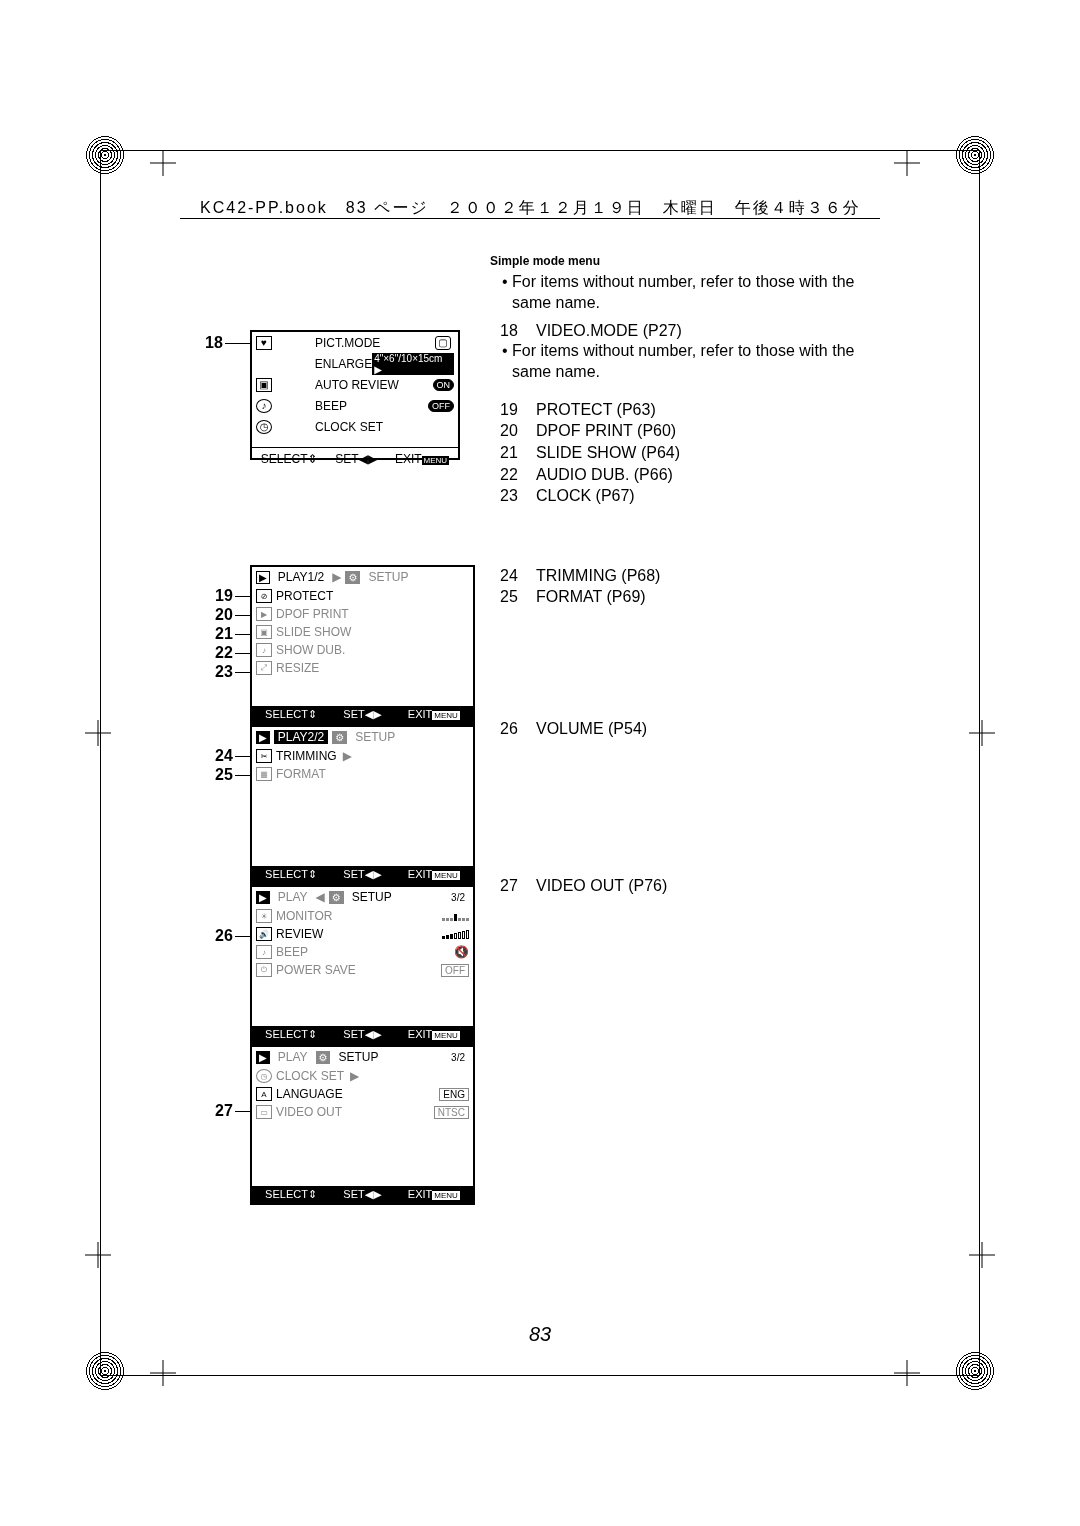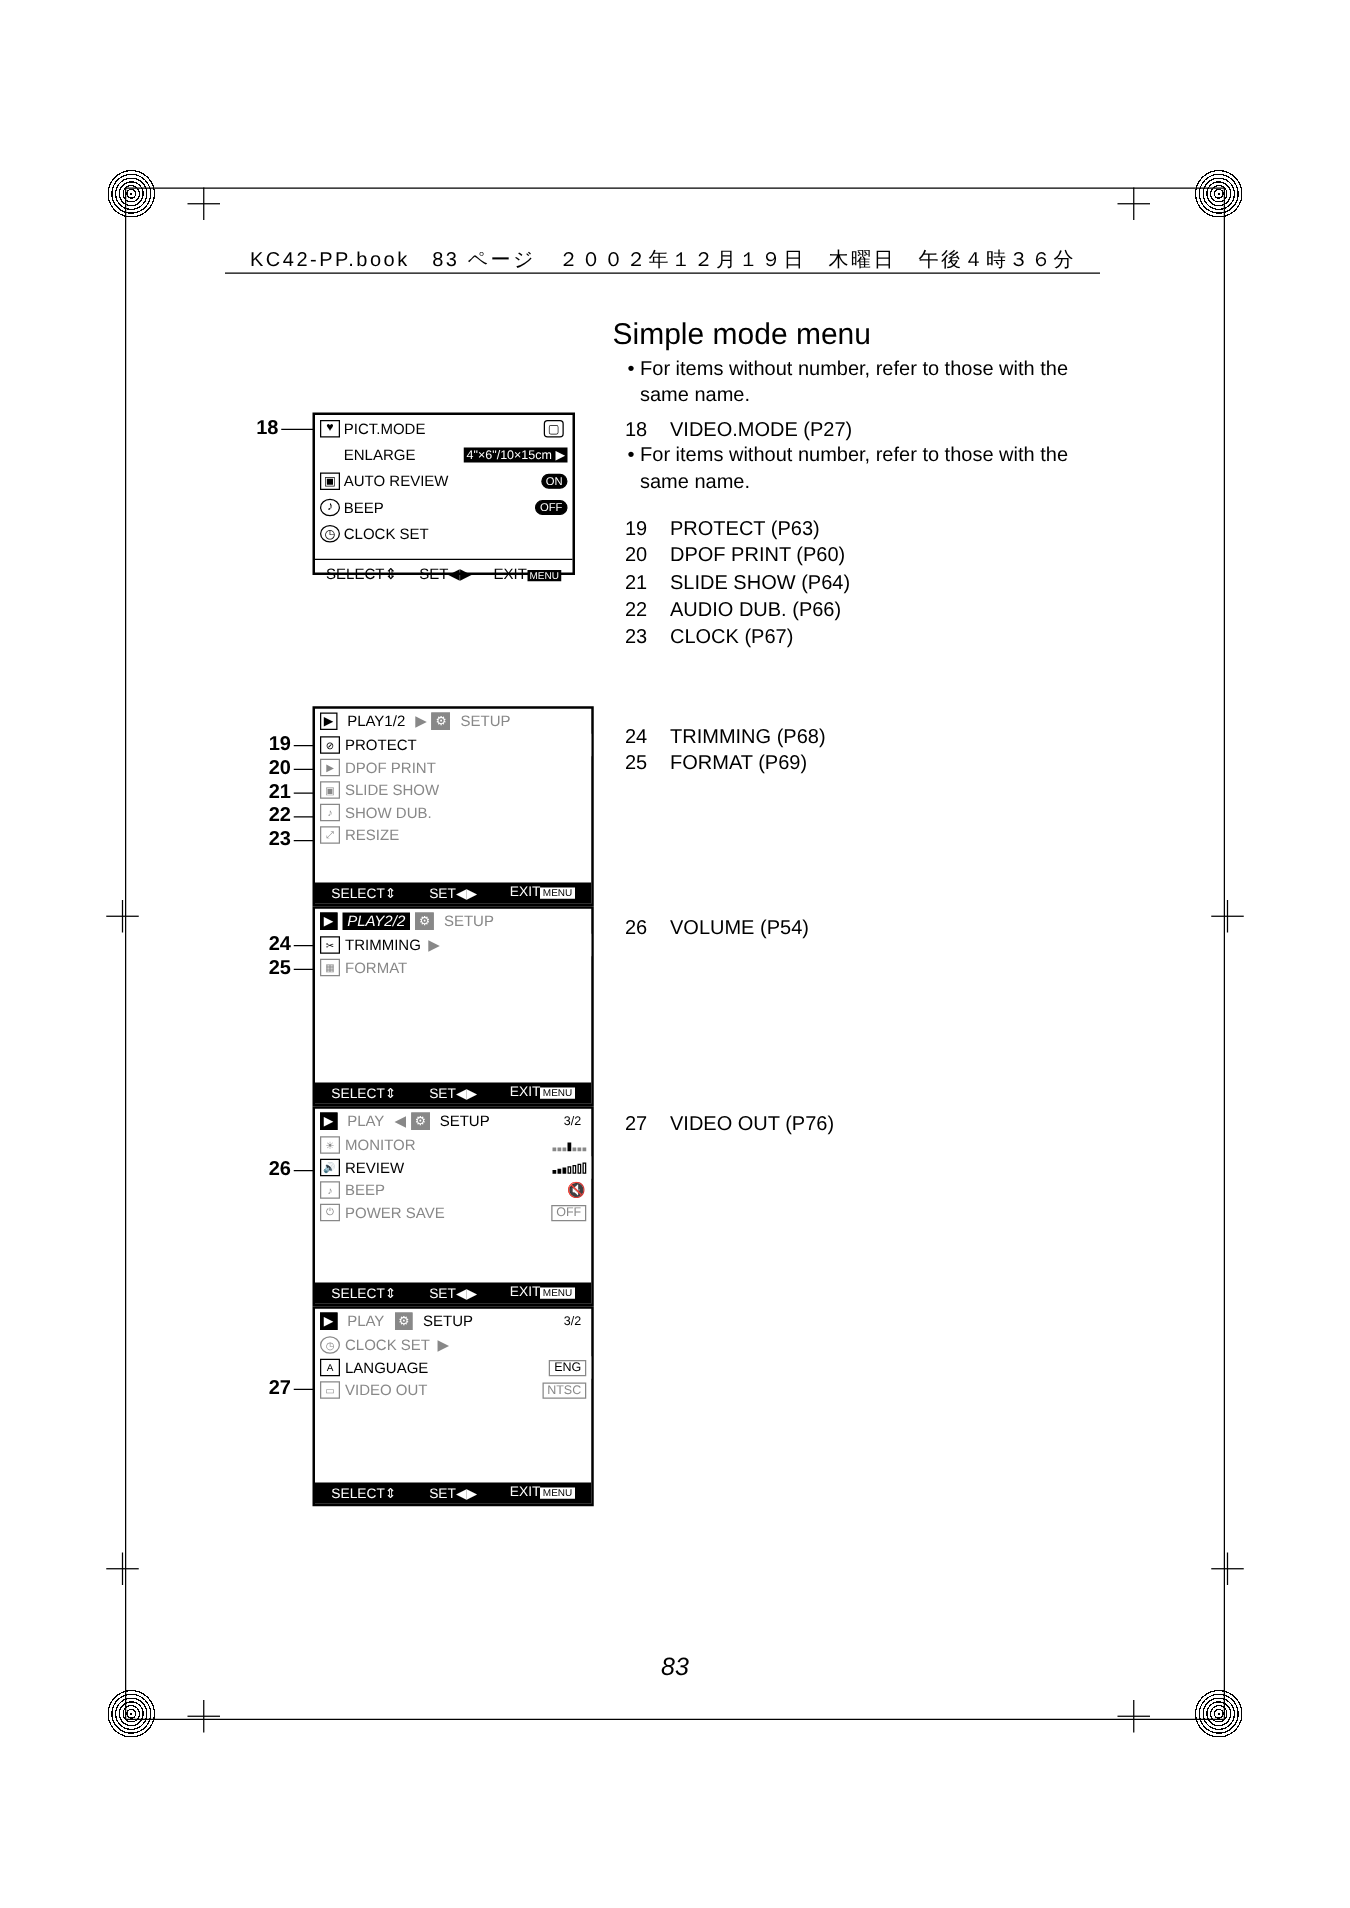--- a/index.html
+++ b/index.html
@@ -82,22 +82,22 @@
     font-size: 15px;
     position: absolute;
     top: 0px;
     left: 310px;
     border-bottom: 1px solid #000;
     width: 380px;
     padding-bottom: 2px;
   }
 
   .h1 {
-    font-weight: normal;
-    font-size: 24px;
+    font-weight: bold;
+    font-size: 12px;
     margin: 24px 0 4px 300px;
   }
   .bullet {
     margin-left: 312px;
     font-size: 16px;
     text-indent: -10px;
     padding-left: 10px;
     line-height: 1.3;
     width: 380px;
   }
@@ -120,21 +120,21 @@
     top: 100px; left: 60px;
     width: 210px; height: 130px;
     font-size: 11px;
   }
   .cam-row {
     display: flex; align-items: center;
     height: 21px;
     font-size: 12px;
     padding: 0 4px;
   }
-  .cam-row .lbl { flex: 1; white-space: nowrap; }
+  .cam-row .lbl { flex: 1; white-space: nowrap; margin-left: 40px; }
   .cam-row .val {
     font-size: 10px;
     background: #000; color: #fff;
     padding: 0 2px;
   }
   .cam-row .icon {
     width: 16px; height: 14px;
     margin-right: 3px;
     display: inline-flex; align-items: center; justify-content: center;
     font-size: 10px;
@@ -413,21 +413,21 @@
   <div class="callout" style="top:395px;left:25px">21</div>
   <div class="callout-line" style="top:404px;left:45px;width:16px"></div>
   <div class="callout" style="top:414px;left:25px">22</div>
   <div class="callout-line" style="top:423px;left:45px;width:16px"></div>
   <div class="callout" style="top:433px;left:25px">23</div>
   <div class="callout-line" style="top:442px;left:45px;width:16px"></div>
 
   <div class="cam-pb mid">
     <div class="hdr">
       <span class="play-icon" style="background:#000;color:#fff">▶</span>
-      <span class="tab" style="background:#000;color:#fff;font-style:italic;">PLAY2/2</span>
+      <span class="tab" style="background:#000;color:#fff;">PLAY2/2</span>
       <span class="play-icon" style="background:#888;color:#fff;border-color:#888">⚙</span>
       <span class="tab inactive">SETUP</span>
     </div>
     <div class="item-row active">
         <span class="icn">✂</span>
         <span>TRIMMING</span>
         <span style="margin-left:6px;color:#888">▶</span>
       </div>
     <div class="item-row">
         <span class="icn">▦</span>

